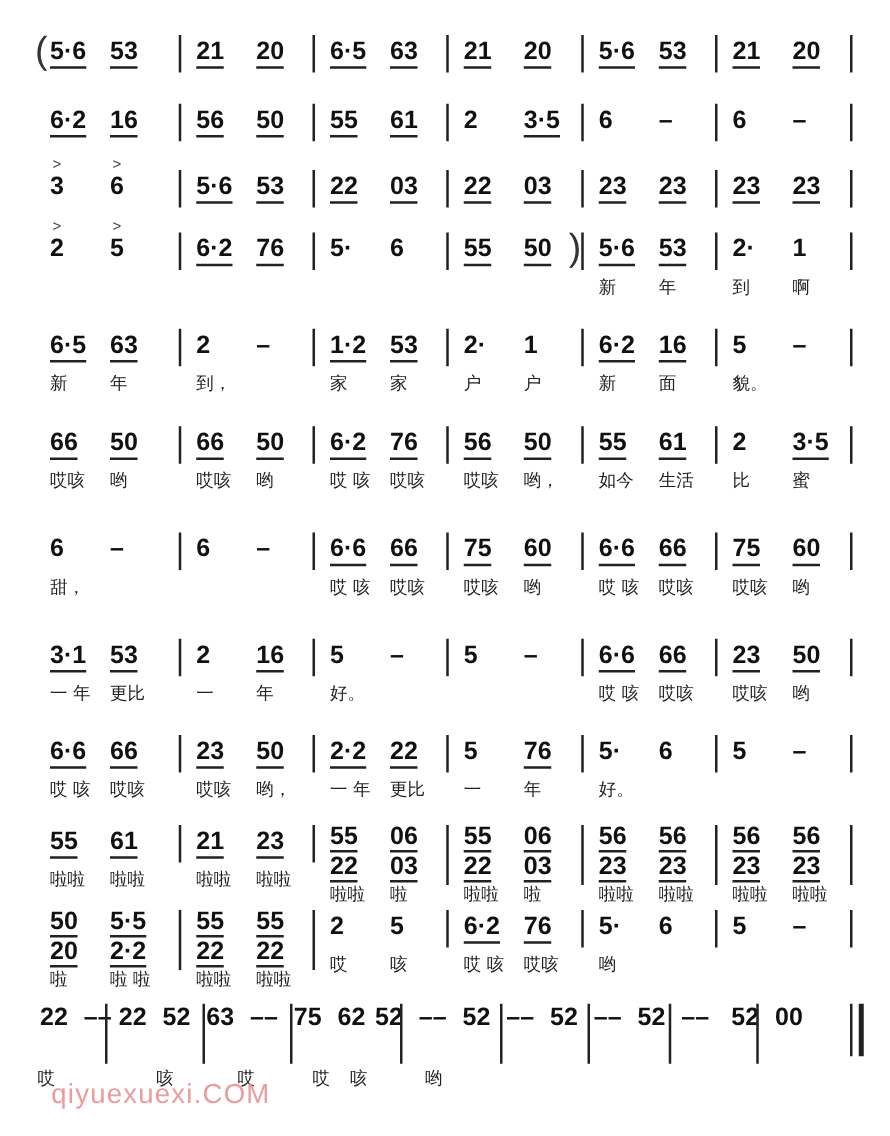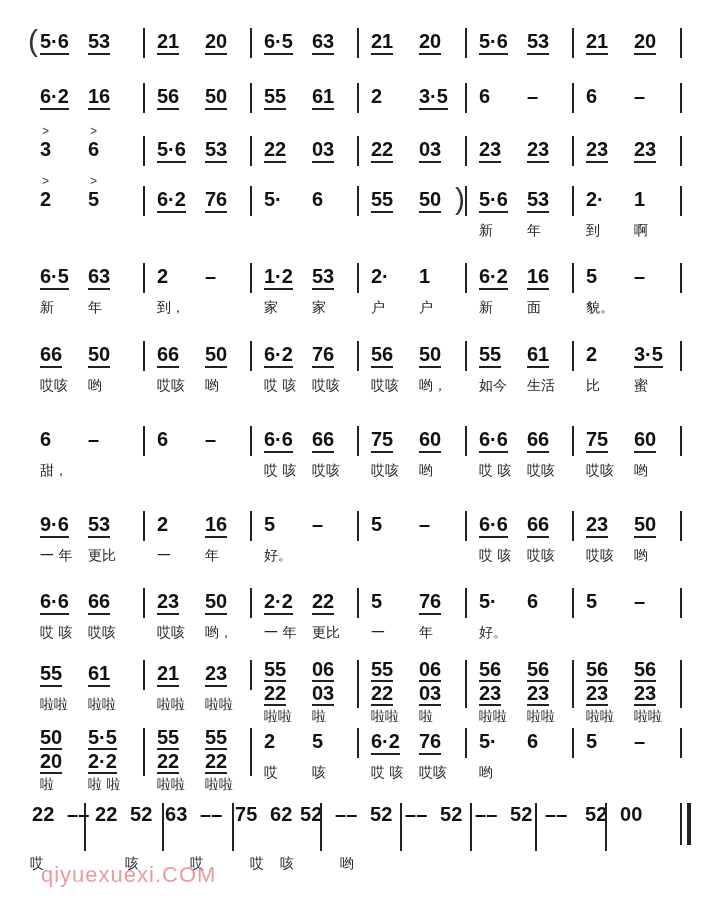--- a/index.html
+++ b/index.html
@@ -201,21 +201,21 @@
       <div class="lyric" style="left: 479px; top: 34px;">哎 咳</div>
       <div class="lyric" style="left: 527px; top: 34px;">哎咳</div>
       <div class="bar" style="left: 572px; top: -2px; height: 30px;"></div>
       <div class="note u1" style="left: 586px; top: 0px;">75</div>
       <div class="note u1" style="left: 634px; top: 0px;">60</div>
       <div class="lyric" style="left: 586px; top: 34px;">哎咳</div>
       <div class="lyric" style="left: 634px; top: 34px;">哟</div>
       <div class="bar" style="left: 680px; top: -2px; height: 30px;"></div>
     </div>
     <div class="row" style="top: 513px; height: 70px;">
-      <div class="note u1" style="left: 40px; top: 0px;">9·6</div>
+      <div class="note u1" style="left: 40px; top: 0px;">3·1</div>
       <div class="note u1" style="left: 88px; top: 0px;">53</div>
       <div class="lyric" style="left: 40px; top: 34px;">一 年</div>
       <div class="lyric" style="left: 88px; top: 34px;">更比</div>
       <div class="bar" style="left: 143px; top: -2px; height: 30px;"></div>
       <div class="note" style="left: 157px; top: 0px;">2</div>
       <div class="note u1" style="left: 205px; top: 0px;">16</div>
       <div class="lyric" style="left: 157px; top: 34px;">一</div>
       <div class="lyric" style="left: 205px; top: 34px;">年</div>
       <div class="bar" style="left: 250px; top: -2px; height: 30px;"></div>
       <div class="note" style="left: 264px; top: 0px;">5</div>

